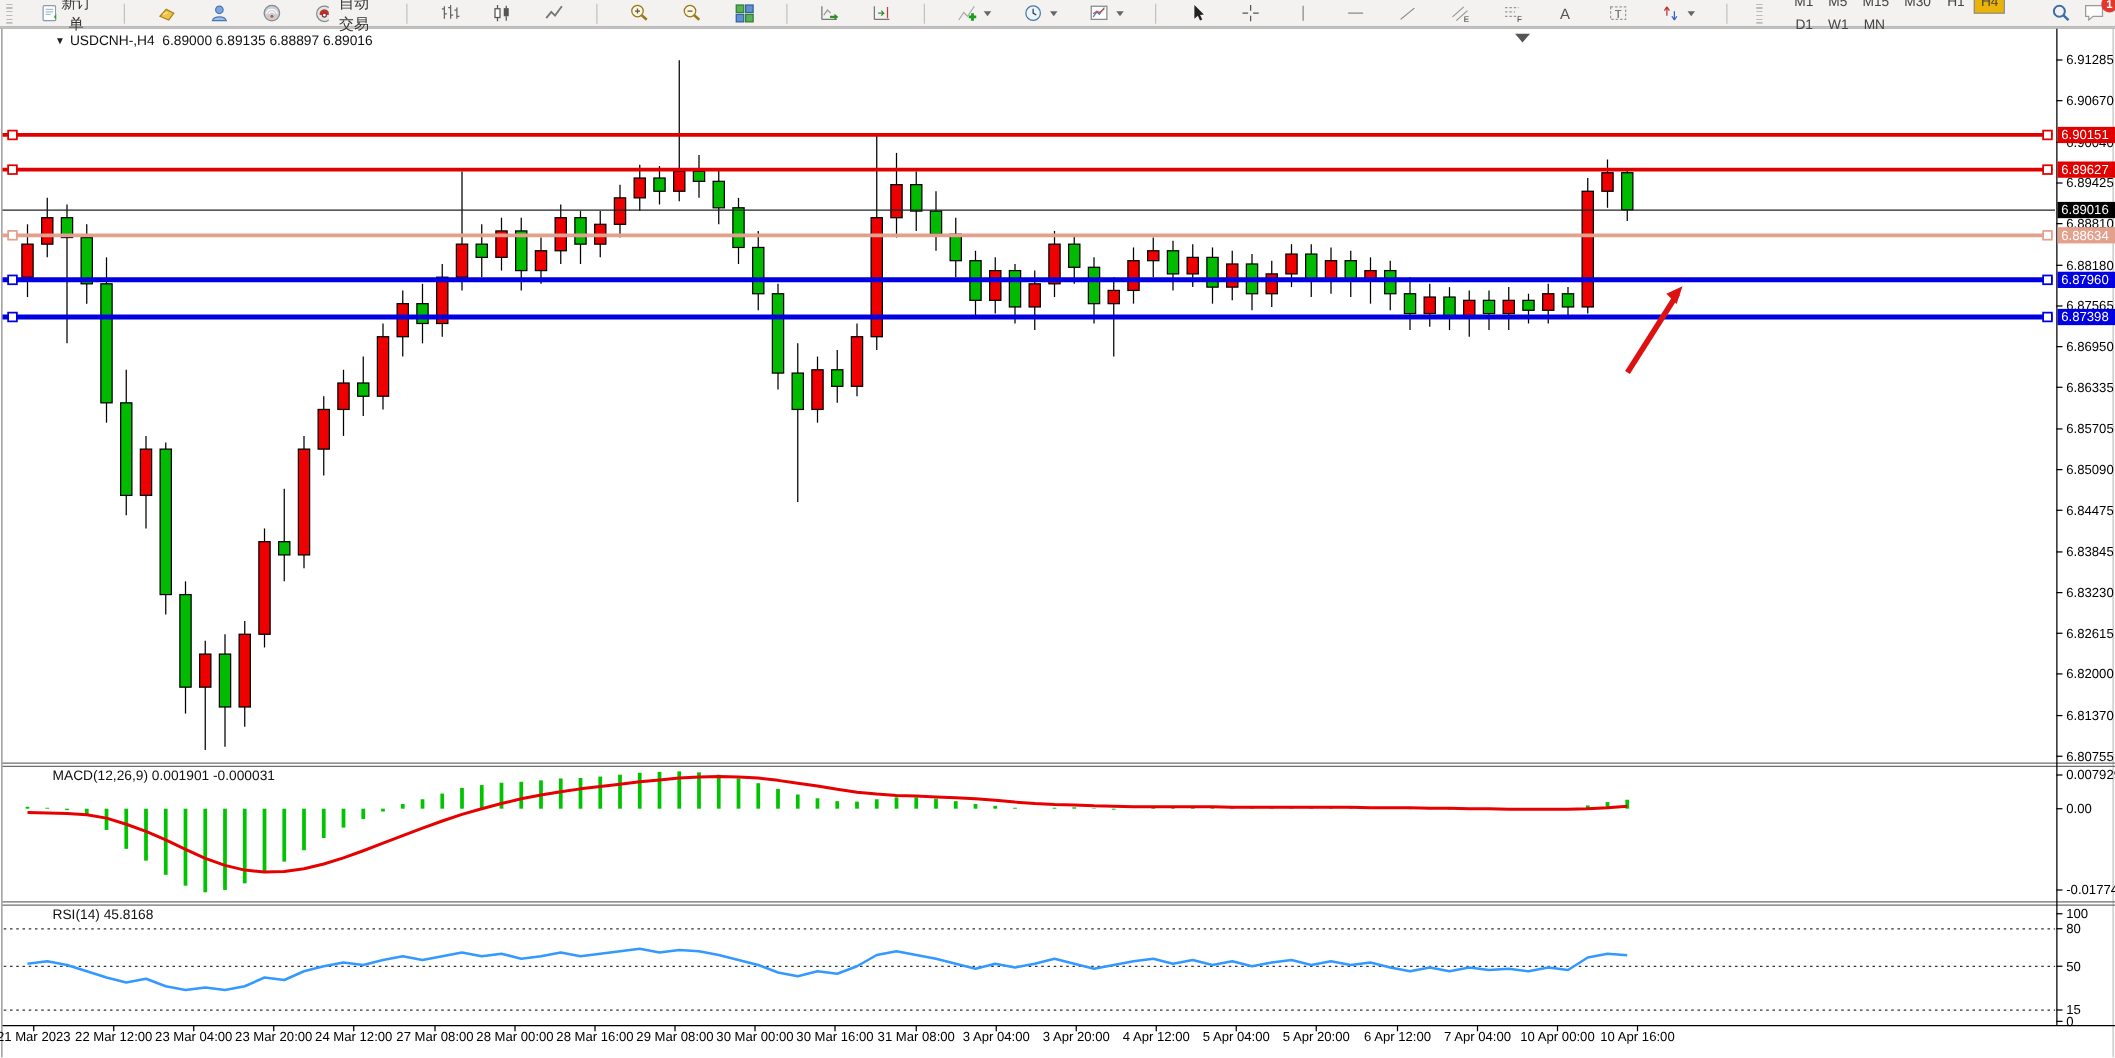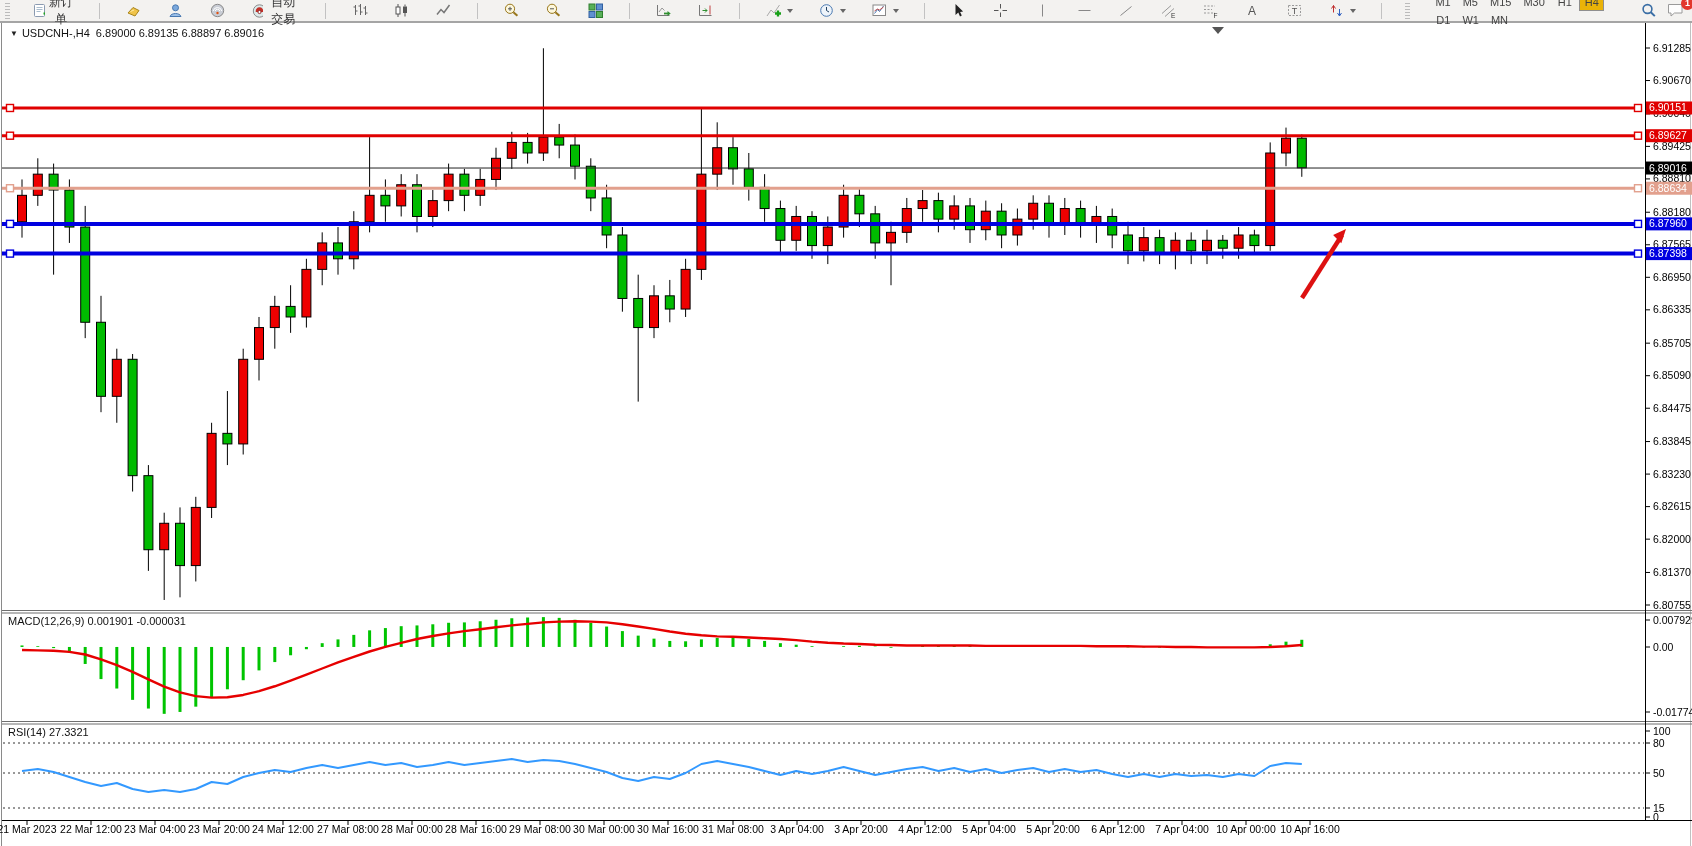--- a/index.html
+++ b/index.html
@@ -21,21 +21,21 @@
   .tf{height:18px;min-width:25px;border:1px solid transparent;background:transparent;
       font-family:"Liberation Sans",sans-serif;font-size:11px;color:#444;padding:0 4px;margin:0 1px;text-align:right;}
   .tf.active{background:#eab308;border:1px solid #8f8f8f;}
   .tb-right{margin-left:auto;display:flex;align-items:center;}
   .chat-wrap{position:relative;}
   .badge{position:absolute;top:-3px;right:-5px;width:13px;height:13px;border-radius:50%;
          background:#e2372c;color:#fff;font-size:9px;font-weight:bold;line-height:13px;
          text-align:center;}
   
   #chart-svg{position:absolute;top:0;left:0;}
-  .pane-label{position:absolute;font-size:11px;color:#111;white-space:pre;z-index:5;}
+  .pane-label{position:absolute;font-size:11px;color:#111;white-space:pre;z-index:5;margin-left:34px;}
   #title-label{left:10px;top:27px;}
   #title-label .tri{font-size:8px;color:#222;margin-right:4px;vertical-align:1px;}
   #macd-label{left:8px;top:615px;}
   #rsi-label{left:8px;top:726px;}
   svg text{font-family:"Liberation Sans",sans-serif;}
 </style>
 </head>
 <body>
 
 <svg id="chart-svg" width="1692" height="846" viewBox="0 0 1692 846">
@@ -614,21 +614,21 @@
       <text x="1182" y="833" font-size="10.5" fill="#000" text-anchor="middle">7 Apr 04:00</text>
       <line x1="1246" y1="820" x2="1246" y2="825" stroke="#000"></line>
       <text x="1246" y="833" font-size="10.5" fill="#000" text-anchor="middle">10 Apr 00:00</text>
       <line x1="1310" y1="820" x2="1310" y2="825" stroke="#000"></line>
       <text x="1310" y="833" font-size="10.5" fill="#000" text-anchor="middle">10 Apr 16:00</text>
     </g>
   </svg>
 
 <div class="pane-label" id="title-label"><span class="tri">▼</span><span>USDCNH-,H4  6.89000 6.89135 6.88897 6.89016</span></div>
 <div class="pane-label" id="macd-label">MACD(12,26,9) 0.001901 -0.000031</div>
-<div class="pane-label" id="rsi-label">RSI(14) 27.3321</div>
+<div class="pane-label" id="rsi-label">RSI(14) 45.8168</div>
 
 <div class="toolbar">
   <div class="tb-grip"></div>
 
   <button class="tb-btn">
     <svg width="17" height="17">
         <rect x="1.5" y="2.5" width="10" height="12" rx="1" fill="#fff" stroke="#8a9ab0"></rect>
         <path d="M3.5 5.5h6M3.5 7.5h6M3.5 9.5h4" stroke="#a9bccd" fill="none"></path>
         <path d="M10.5 11.5h5M13 9v5" stroke="#1fa51f" stroke-width="2.2" fill="none"></path>
       </svg>

